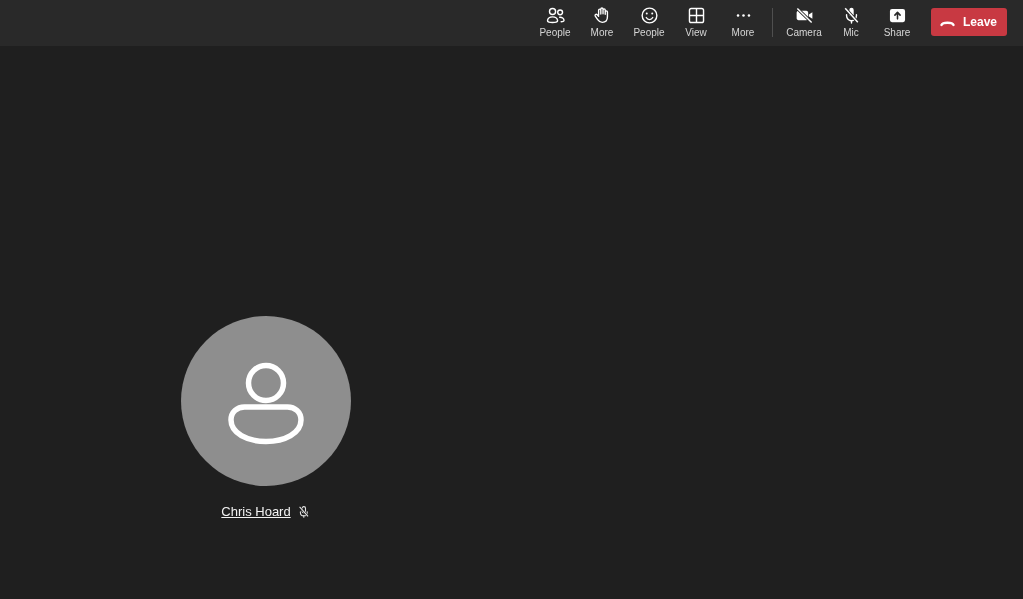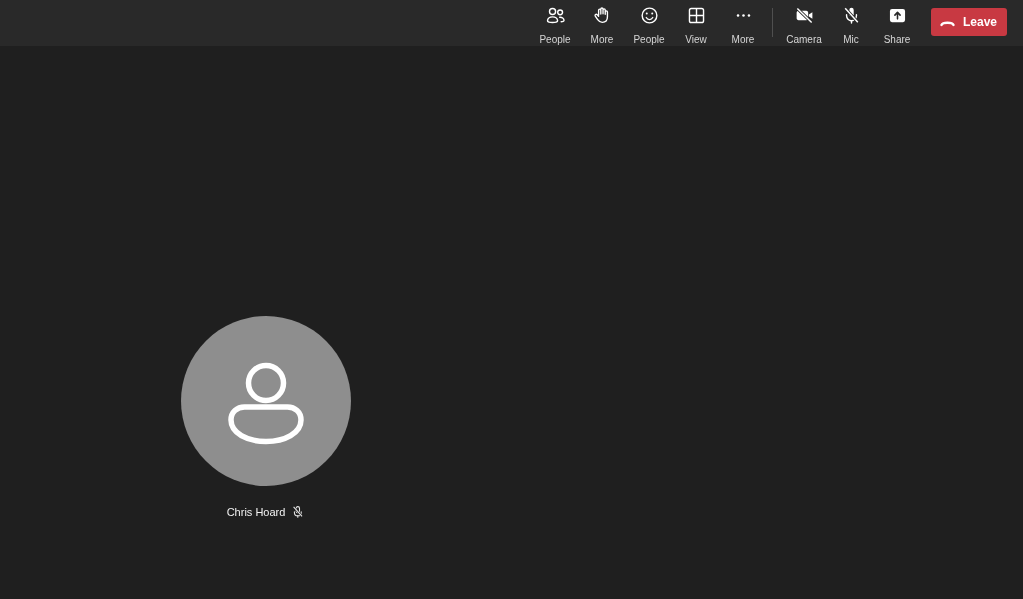--- a/index.html
+++ b/index.html
@@ -11,21 +11,21 @@
     font-family:"Liberation Sans", sans-serif;
     -webkit-font-smoothing:antialiased;
   }
   
   .toolbar{
     position:absolute;left:0;top:0;width:1023px;height:46px;
     background:#292929;
   }
   .tb-item{
     position:absolute;top:0;width:46px;height:46px;
-    display:flex;flex-direction:column;align-items:center;justify-content:space-between;
+    display:flex;flex-direction:column;align-items:center;justify-content:flex-start;
     padding-top:4px;cursor:pointer;background:transparent;border:none;
   }
   .tb-item .ic{height:22px;display:flex;align-items:center;justify-content:center;}
   .tb-item .lbl{
     margin-top:1px;font-size:10px;line-height:11px;color:#d6d6d6;white-space:nowrap;
   }
   .tb-divider{
     position:absolute;left:772px;top:8px;width:1px;height:29px;background:#4f4f4f;
   }
   .leave-btn{
@@ -38,21 +38,21 @@
   
   .stage{position:absolute;left:0;top:46px;width:1023px;height:553px;background:#1f1f1f;}
   .avatar{
     position:absolute;left:181px;top:270px;width:170px;height:170px;border-radius:50%;
     background:#8e8e8e;display:flex;align-items:center;justify-content:center;
   }
   .nameplate{
     position:absolute;left:181px;top:458px;width:170px;height:16px;
     display:flex;align-items:center;justify-content:center;gap:6px;
   }
-  .nameplate .pname{color:#f2f2f2;font-size:11px;line-height:14px;white-space:nowrap;}
+  .nameplate .pname{color:#f2f2f2;font-size:13px;line-height:14px;white-space:nowrap;text-decoration:underline;}
   svg{display:block;}
 </style>
 </head>
 <body>
 
 <div class="screen">
 
   <div class="toolbar">
 
     <button class="tb-item" style="left:532px">

